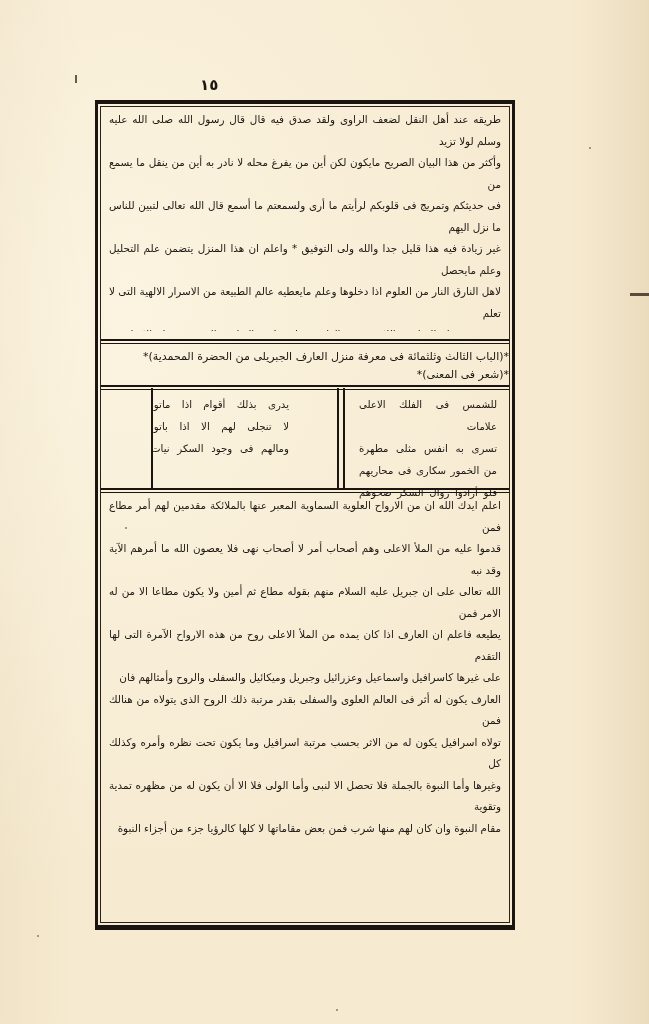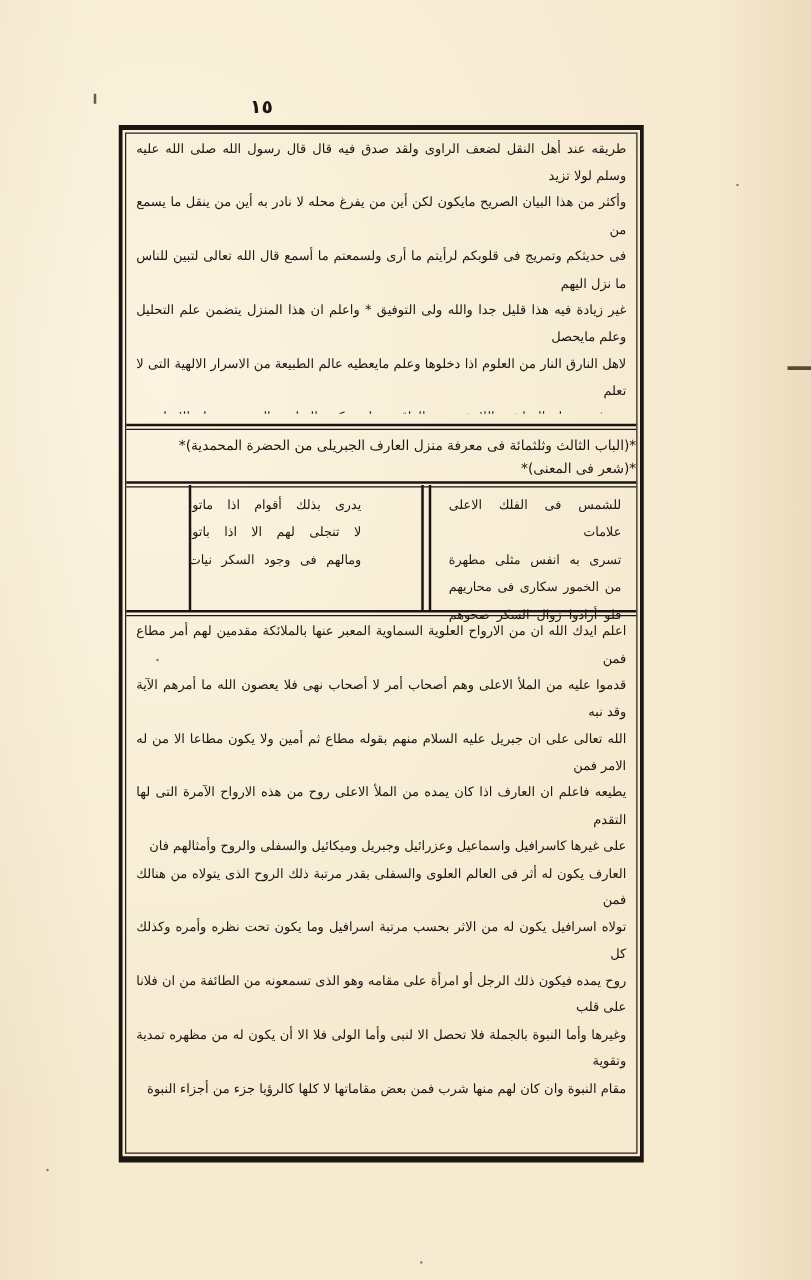--- a/index.html
+++ b/index.html
@@ -117,20 +117,19 @@
     <div class="rule thin" style="top:385px;"></div>
 
     <div class="block-bottom text-block">
       <div>اعلم ايدك الله ان من الارواح العلوية السماوية المعبر عنها بالملائكة مقدمين لهم أمر مطاع فمن</div>
       <div>قدموا عليه من الملأ الاعلى وهم أصحاب أمر لا أصحاب نهى فلا يعصون الله ما أمرهم الآية وقد نبه</div>
       <div>الله تعالى على ان جبريل عليه السلام منهم بقوله مطاع ثم أمين ولا يكون مطاعا الا من له الامر فمن</div>
       <div>يطيعه فاعلم ان العارف اذا كان يمده من الملأ الاعلى روح من هذه الارواح الآمرة التى لها التقدم</div>
       <div>على غيرها كاسرافيل واسماعيل وعزرائيل وجبريل وميكائيل والسفلى والروح وأمثالهم فان</div>
       <div>العارف يكون له أثر فى العالم العلوى والسفلى بقدر مرتبة ذلك الروح الذى يتولاه من هنالك فمن</div>
       <div>تولاه اسرافيل يكون له من الاثر بحسب مرتبة اسرافيل وما يكون تحت نظره وأمره وكذلك كل</div>
-      <div>روح يمده فيكون ذلك الرجل أو امرأة على مقامه وهو الذى تسمعونه من الطائفة من ان فلانا على قلب</div>
       <div>وغيرها وأما النبوة بالجملة فلا تحصل الا لنبى وأما الولى فلا الا أن يكون له من مظهره تمدية وتقوية</div>
       <div>مقام النبوة وان كان لهم منها شرب فمن بعض مقاماتها لا كلها كالرؤيا جزء من أجزاء النبوة</div>
 
     </div>
 
   </div>
 </div>
 
 </body></html>

